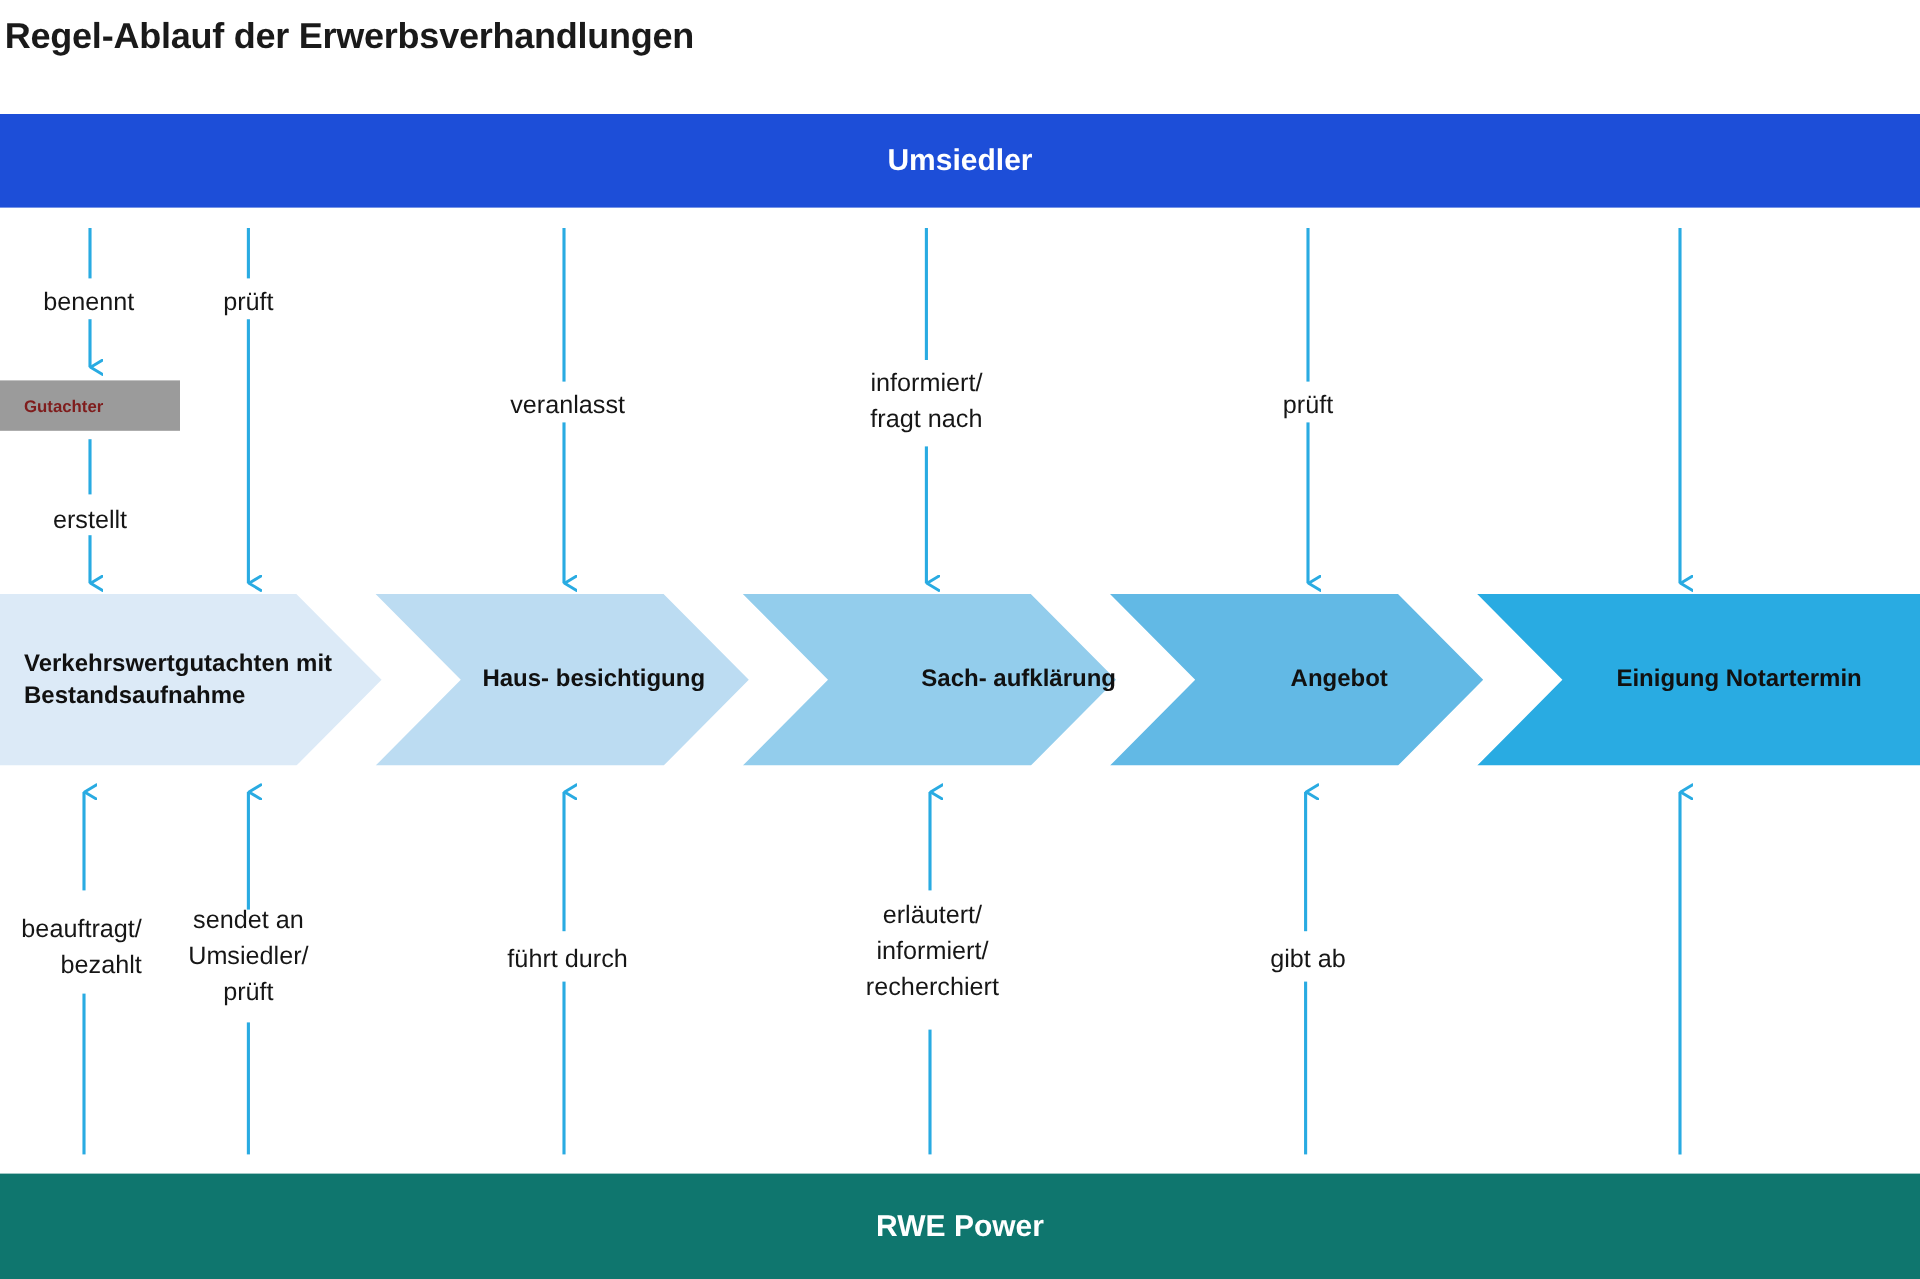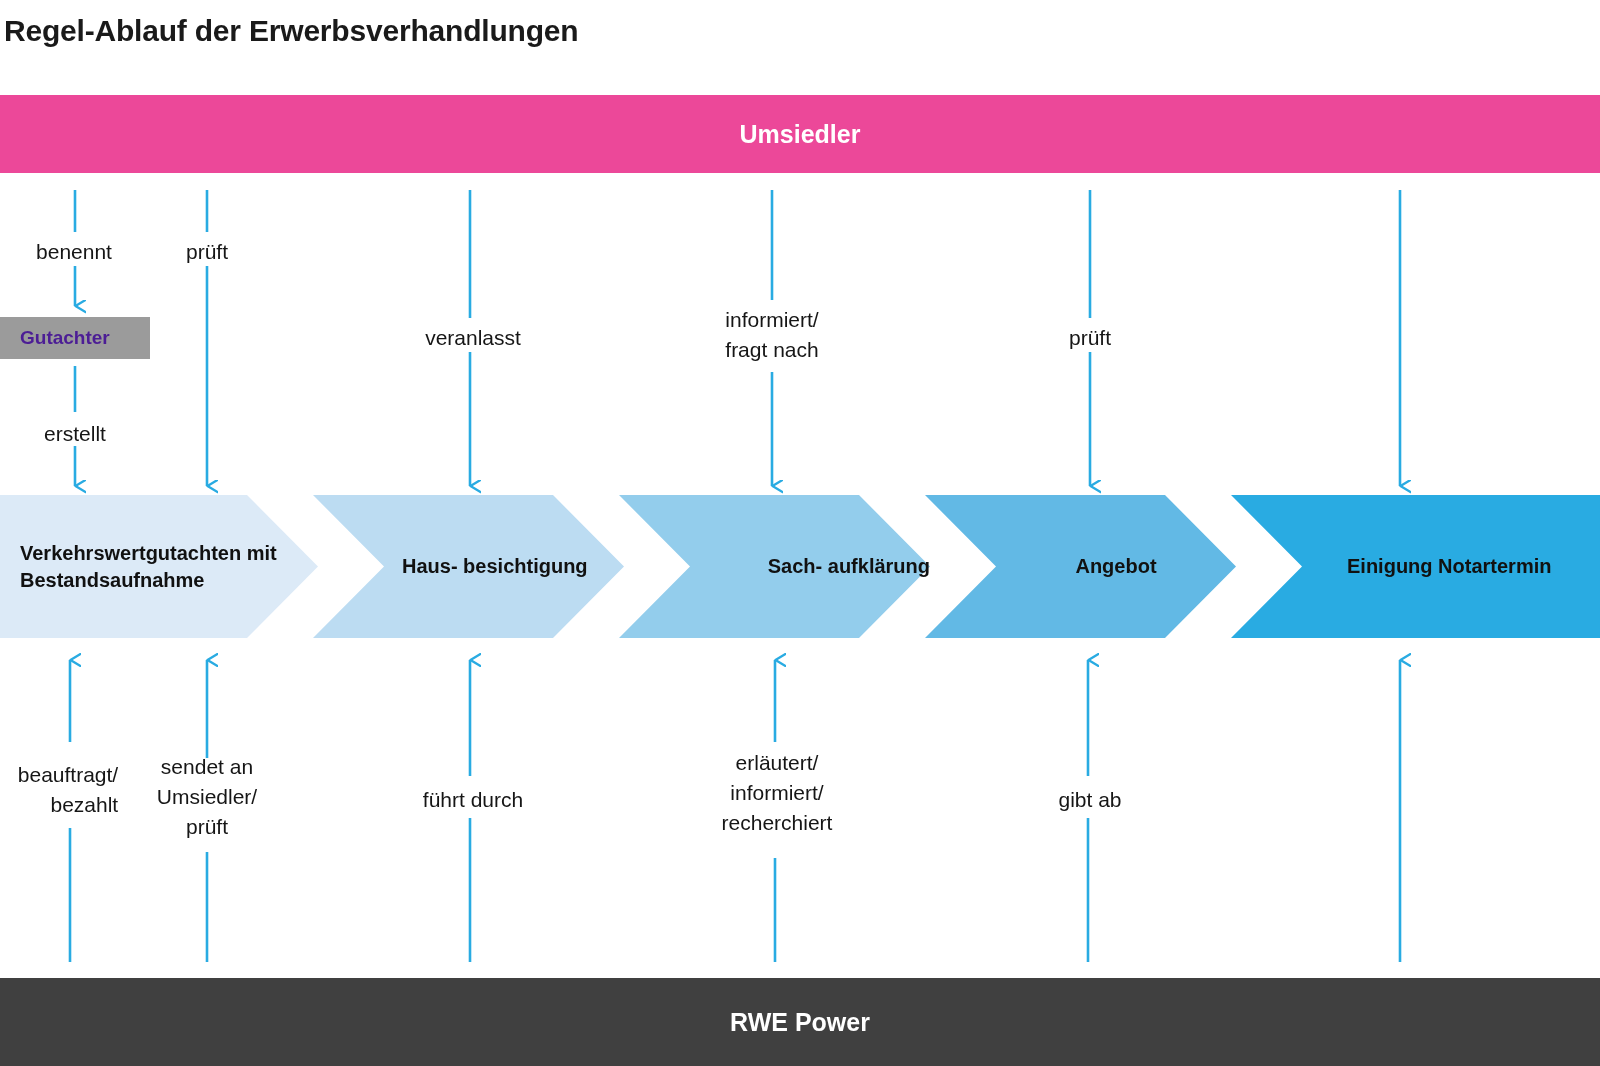--- a/index.html
+++ b/index.html
@@ -27,21 +27,21 @@
   .actor-top    { top: 95px;  height: 78px; }
   .actor-bottom { top: 978px; height: 88px; }
 
   
   .gutachter-box {
     position: absolute; left: 0; top: 317px;
     width: 150px; height: 42px;
     background: #9b9b9b;
     display: flex; align-items: center;
     padding-left: 20px;
-    color: #4c1d95; font-weight: bold; font-size: 19px;
+    color: #7f1d1d; font-weight: bold; font-size: 14px;
   }
 
   
   .chevron-band {
     position: absolute; left: 0; top: 495px;
     width: 1600px; height: 143px;
   }
   .chev {
     position: absolute; top: 0; height: 143px;
     display: flex; align-items: center;
@@ -67,25 +67,25 @@
     text-align: center;
   }
 </style>
 </head>
 <body>
 
 <div id="stage">
 
   <div class="title">Regel-Ablauf der Erwerbsverhandlungen</div>
 
-  <div class="actor-bar actor-top" style="background:#ec4899">
+  <div class="actor-bar actor-top" style="background:#1d4ed8">
     <span>Umsiedler</span>
   </div>
 
-  <div class="actor-bar actor-bottom" style="background:#404040">
+  <div class="actor-bar actor-bottom" style="background:#0f766e">
     <span>RWE Power</span>
   </div>
 
   <div class="gutachter-box">
     <span>Gutachter</span>
   </div>
 
   <div class="chevron-band">
     <svg width="1600" height="143" viewBox="0 0 1600 143" style="position:absolute;left:0;top:0">
 

